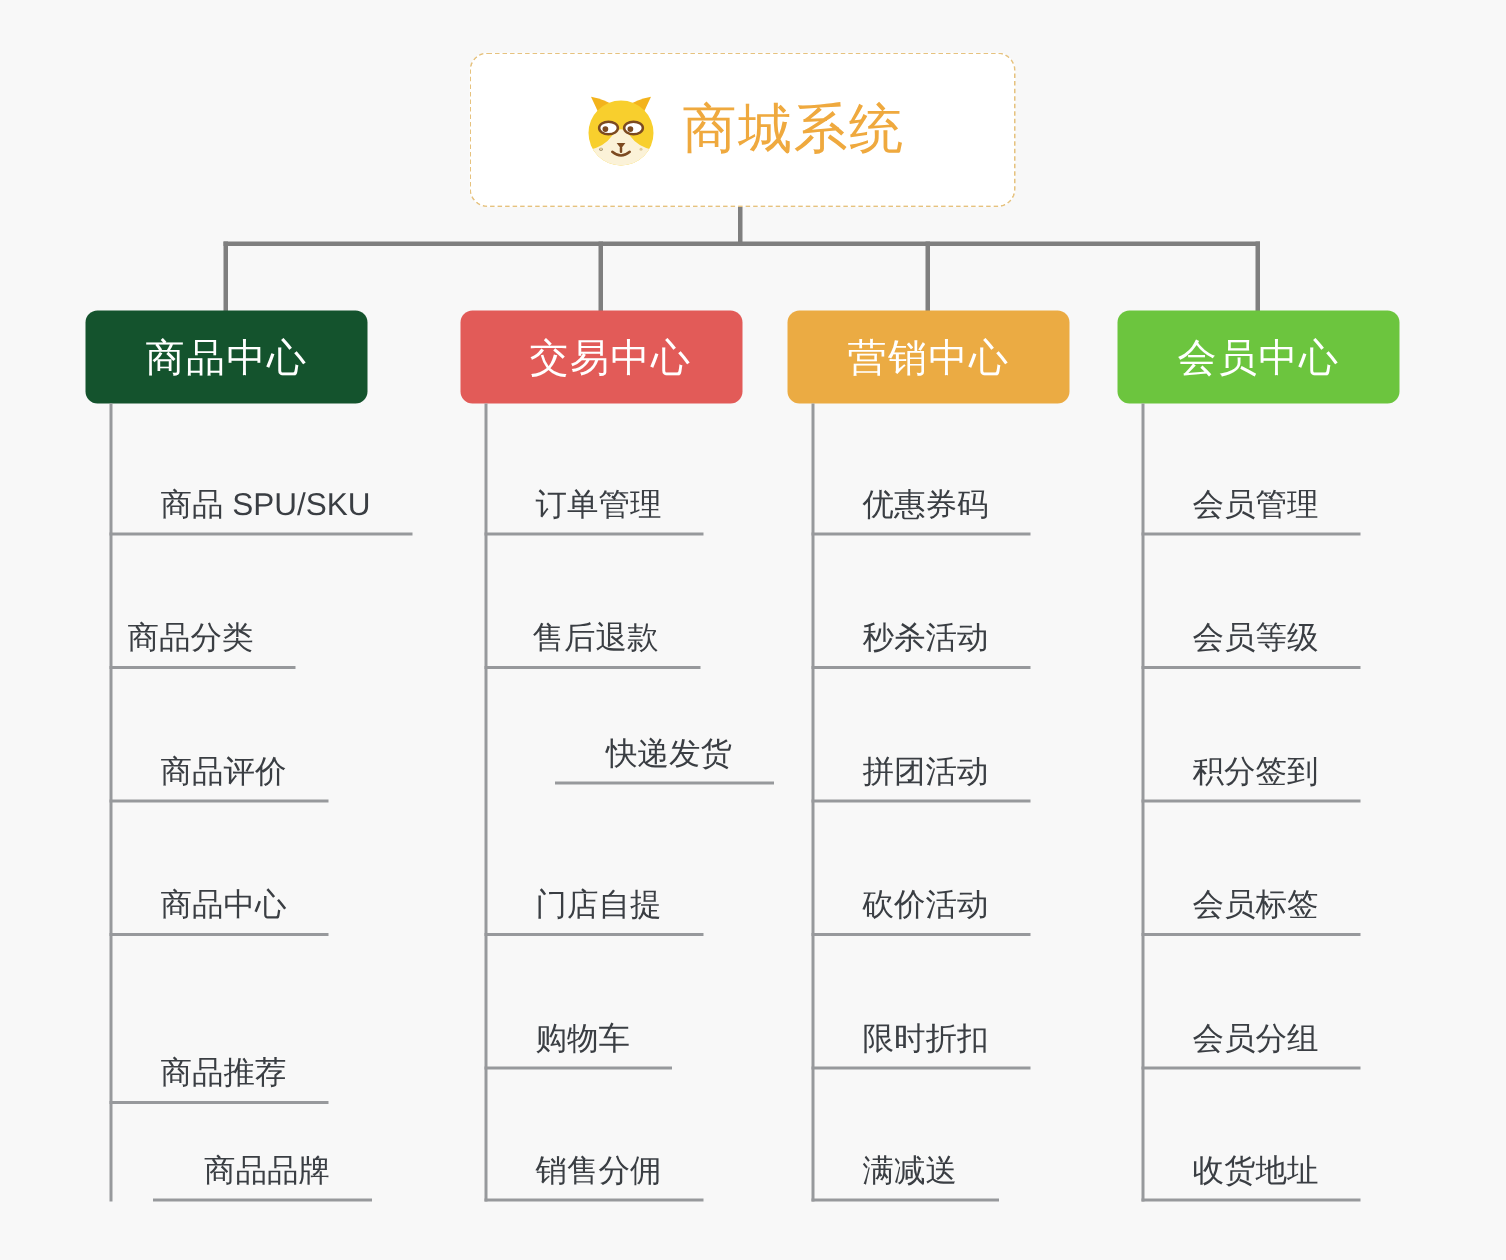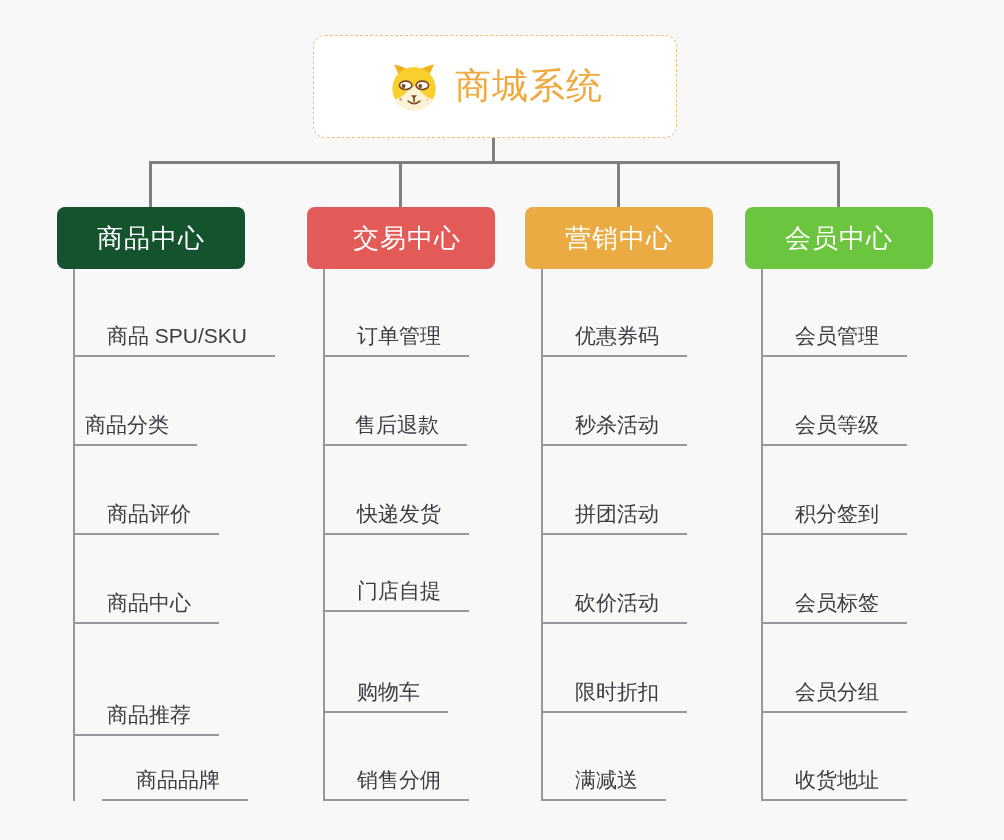--- a/index.html
+++ b/index.html
@@ -99,22 +99,22 @@
   </div>
 
   <div class="branch b1">
     <div class="bnode" style="background: rgb(226, 91, 88); padding-left: 12px;">
       <span>交易中心</span>
     </div>
     <div class="items">
       <div class="spine"></div>
     <div class="item" style="top: 46px;">订单管理</div>
         <div class="item" style="top: 135px; padding-left: 32px;">售后退款</div>
-        <div class="item" style="top: 224px;">快递发货</div>
-        <div class="item" style="top: 301px;">门店自提</div>
+        <div class="item" style="top: 212px; margin-left: 47px;">快递发货</div>
+        <div class="item" style="top: 313px;">门店自提</div>
         <div class="item" style="top: 402px;">购物车</div>
         <div class="item" style="top: 490px;">销售分佣</div>
       </div>
   </div>
 
   <div class="branch b2">
     <div class="bnode" style="background: rgb(235, 171, 67);">
       <span>营销中心</span>
     </div>
     <div class="items">

